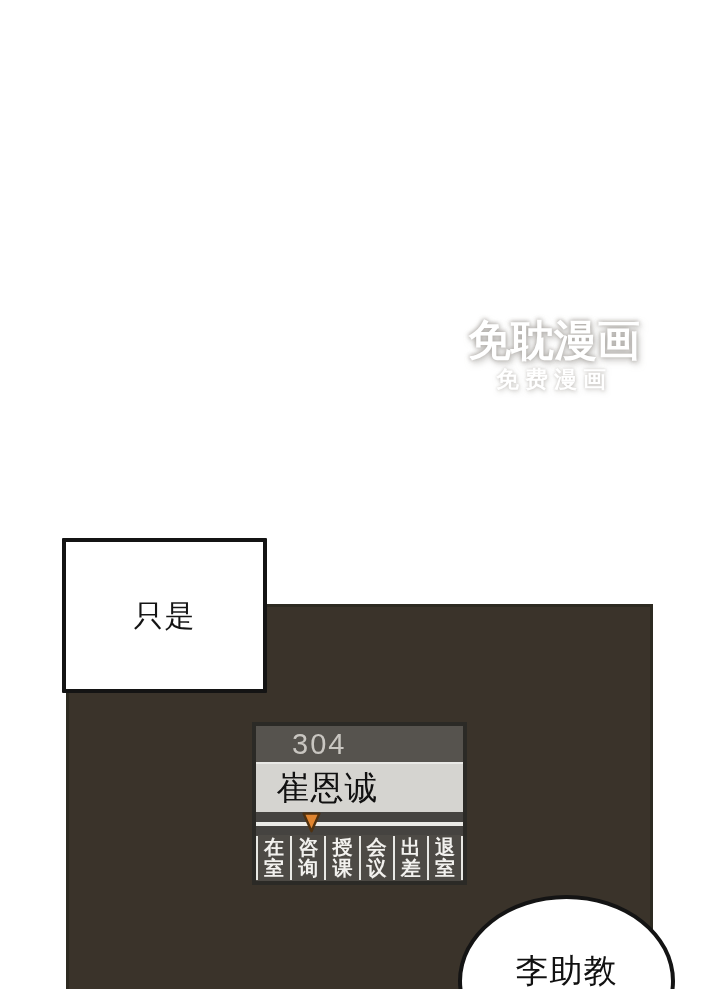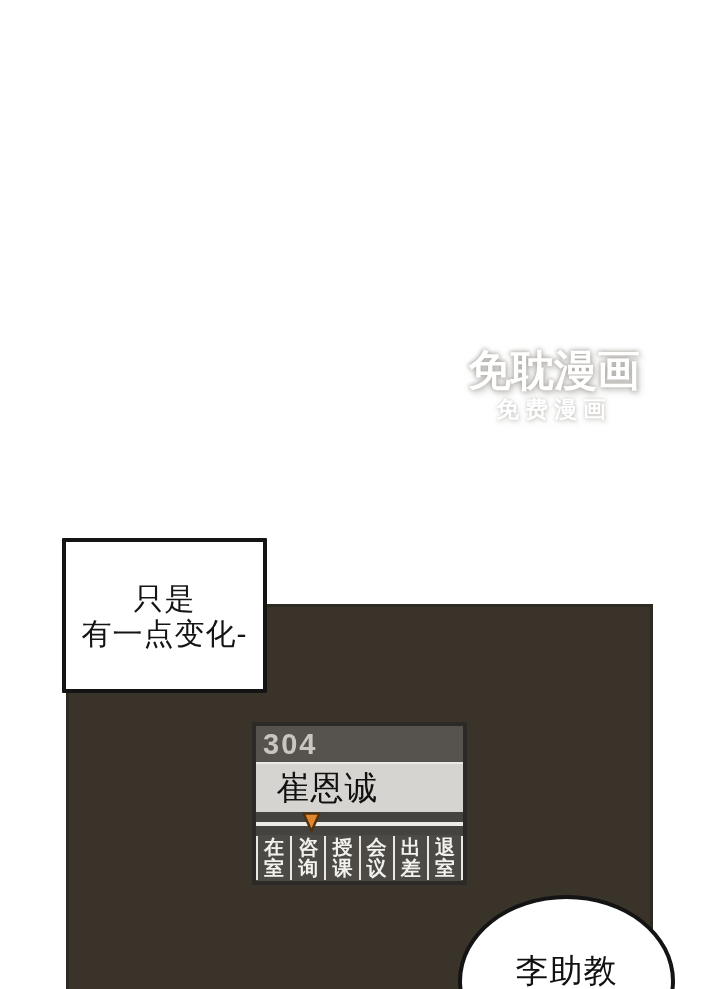--- a/index.html
+++ b/index.html
@@ -31,21 +31,21 @@
   #page{position:relative;width:720px;height:989px;overflow:hidden;}
 
   
   .watermark{
     position:absolute;left:454px;top:317px;width:200px;
     text-align:center;pointer-events:none;
   }
   .watermark .wm-line1{
     font-size:43px;line-height:1.1;font-weight:bold;color:#ffffff;
     text-shadow:0 0 4px var(--watermark-shadow),2px 3px 7px rgba(150,147,142,0.6),-1px -1px 4px rgba(185,182,178,0.55);
-    letter-spacing:0px;white-space:nowrap;margin-top:30px;
+    letter-spacing:0px;white-space:nowrap;
   }
   .watermark .wm-line2{
     margin-top:3px;font-size:23px;line-height:1.1;font-weight:bold;color:#ffffff;
     letter-spacing:6px;white-space:nowrap;
     text-shadow:0 0 3px rgba(196,193,189,0.8),1px 2px 5px rgba(170,167,162,0.5);
   }
 
   
   .scene-panel{
     position:absolute;left:66px;top:604px;width:587px;height:385px;
@@ -67,22 +67,22 @@
   
   .nameplate{
     position:absolute;left:252px;top:722px;width:215px;height:163px;
     box-sizing:border-box;border:4px solid var(--plate-border,#2b2a26);
     background:var(--plate-options-bg,#4d4a45);z-index:2;
     display:flex;flex-direction:column;
   }
   .plate-header{
     height:36px;background:var(--plate-header-bg,#56534e);
     color:var(--plate-room-text,#c9c6c1);
-    font-size:29px;line-height:37px;font-weight:bold;
-    padding-left:7px;letter-spacing:2px;
+    font-size:29px;line-height:37px;font-weight:normal;
+    padding-left:36px;letter-spacing:2px;
   }
   .plate-name{
     height:50px;background:var(--plate-name-bg,#d5d4d0);
     border-top:2px solid var(--plate-name-highlight,#e9e9e6);
     box-sizing:border-box;
     display:flex;align-items:center;justify-content:center;
     padding-right:64px;
     font-size:33px;letter-spacing:1px;color:#111;
   }
   .plate-indicator{
@@ -126,21 +126,20 @@
 
   <div class="watermark">
     <div class="wm-line1">免耽漫画</div>
     <div class="wm-line2">免费漫画</div>
   </div>
 
   <div class="scene-panel"></div>
 
   <div class="narration-bubble">
     <div>只是</div>
-    <div>有一点变化-</div>
   </div>
 
   <div class="nameplate">
     <div class="plate-header">304</div>
     <div class="plate-name">崔恩诚</div>
     <div class="plate-indicator">
       <div class="slider-line"></div>
       <svg class="arrow" width="19" height="21" viewBox="0 0 19 21">
         <polygon points="1.6,1.6 17.4,1.6 9.5,19.2" fill="var(--arrow-orange,#e08530)" stroke="var(--arrow-outline,#4f3110)" stroke-width="2.4" stroke-linejoin="round"></polygon>
       </svg>

